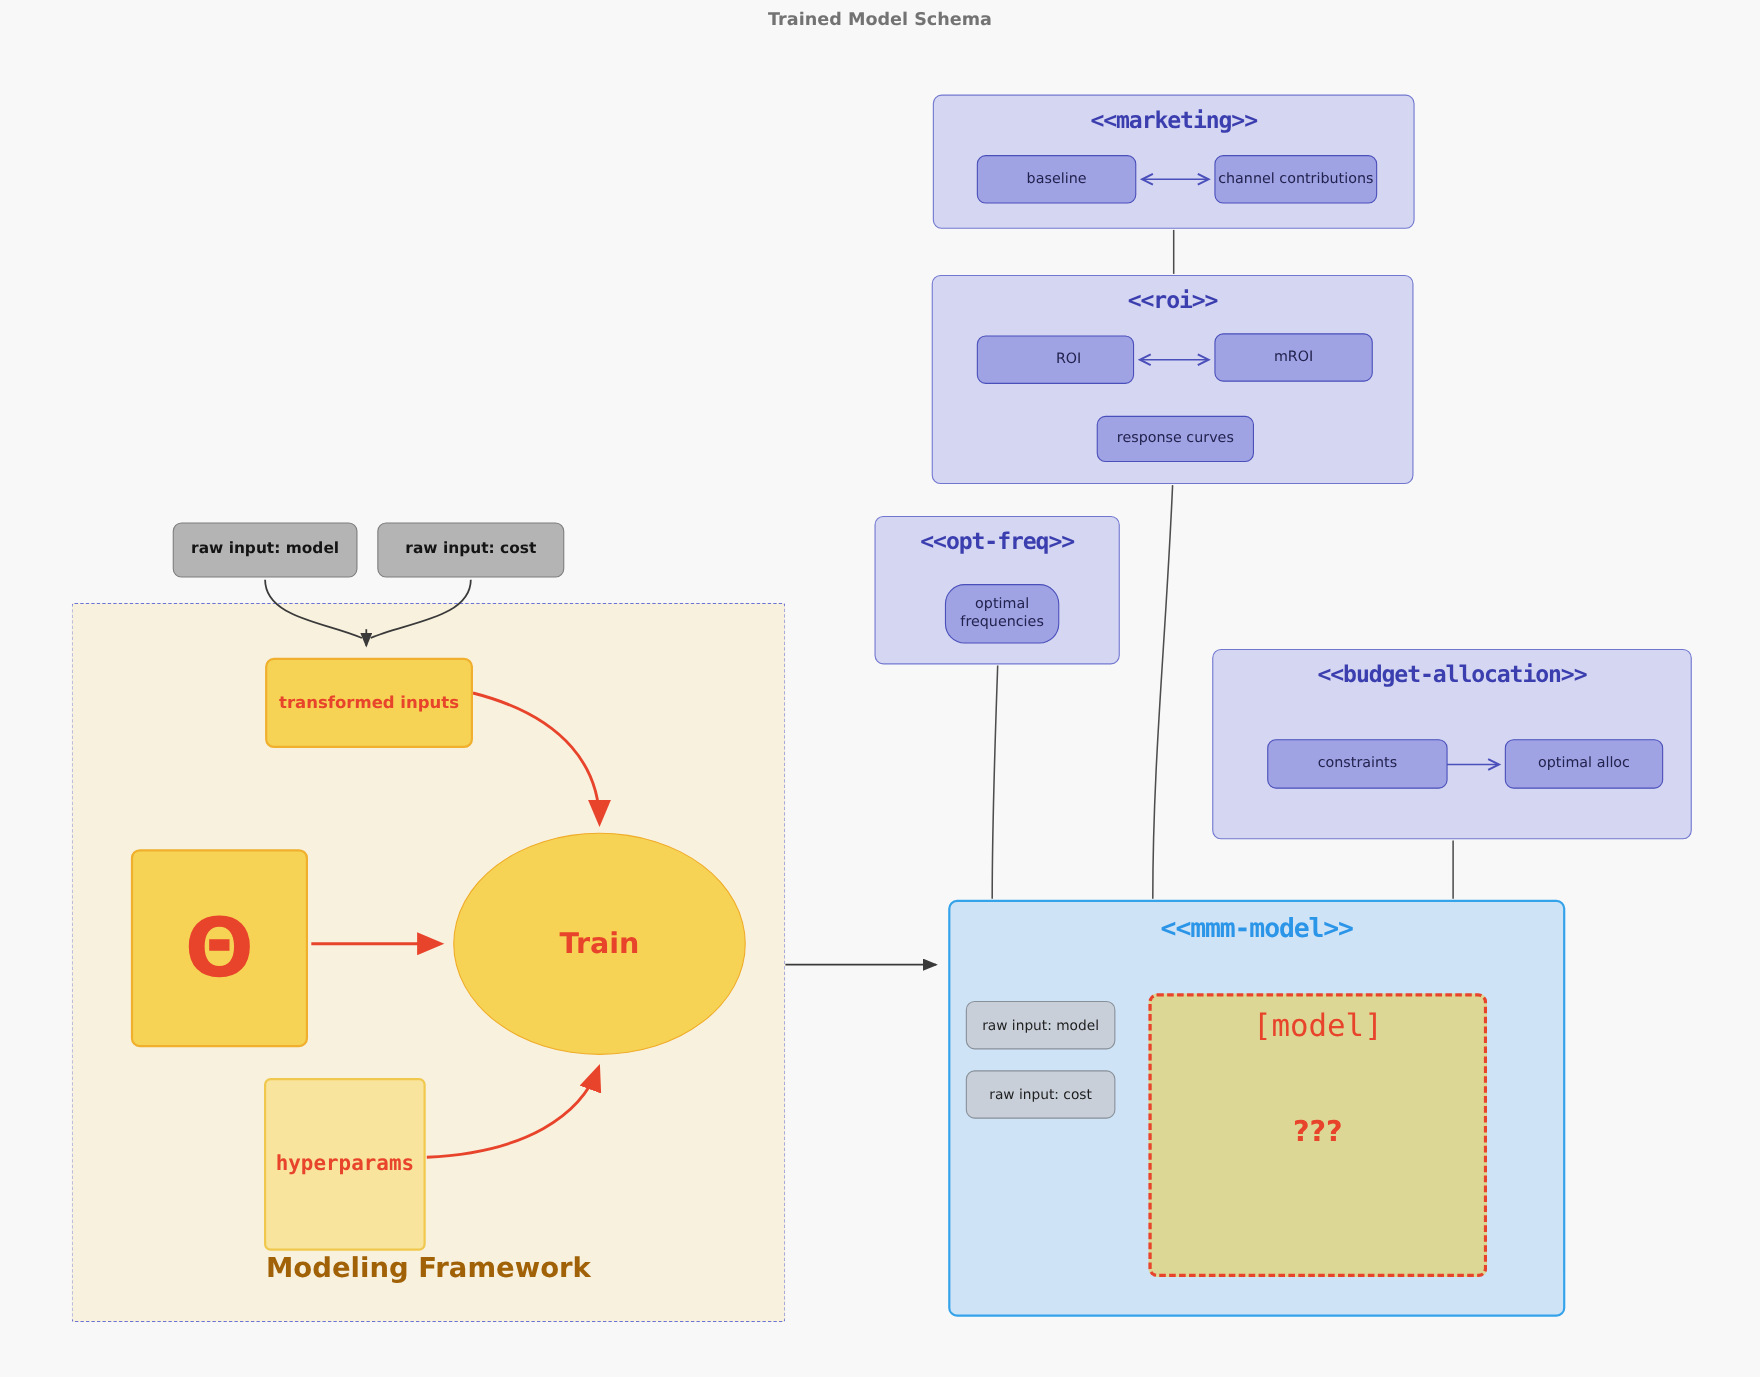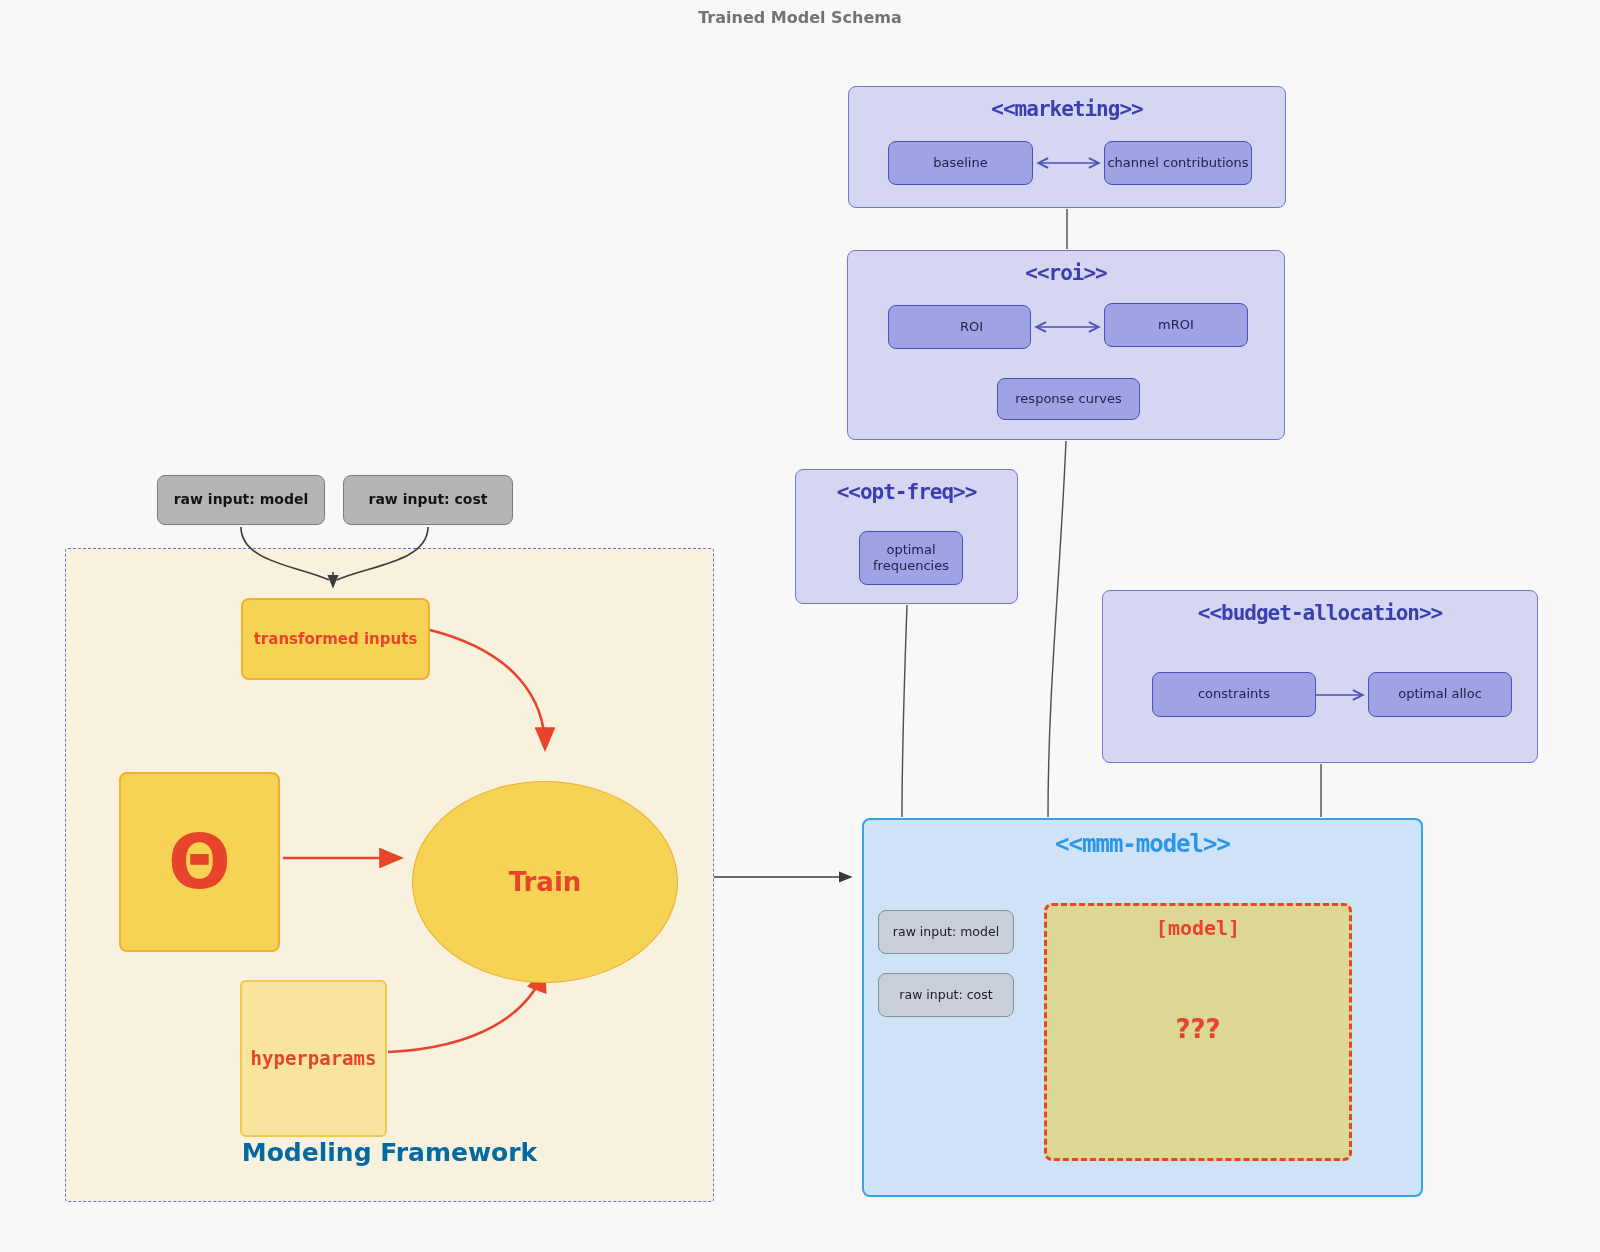--- a/index.html
+++ b/index.html
@@ -6,42 +6,42 @@
   #stage{position:relative;width:1600px;height:1252px;background:#f8f8f9;overflow:hidden;
          font-family:"DejaVu Sans","Liberation Sans",sans-serif;}
   .cluster{position:absolute;box-sizing:border-box;border-radius:8px;z-index:1;}
   .cluster-lav{background:#d5d6f2;border:1.4px solid #7177cf;}
   .cluster-title{position:absolute;left:0;right:0;top:10px;text-align:center;
                  font-family:"DejaVu Sans Mono","Liberation Mono",monospace;font-weight:bold;
                  font-size:21px;color:#3b3eae;letter-spacing:-1px;}
   .cluster-mmm{background:#cfe3f7;border:2px solid #35a3ea;}
   .cluster-mmm .cluster-title{color:#2b95e8;font-size:24px;}
   .cluster-fw{background:#f8f1de;border:1.6px dashed #6b74d6;border-radius:3px;}
-  .fw-label{position:absolute;text-align:center;font-weight:bold;font-size:25px;color:#0369a1;z-index:2;}
+  .fw-label{position:absolute;text-align:center;font-weight:bold;font-size:25px;color:#a16207;z-index:2;}
   svg.edges{position:absolute;left:0;top:0;z-index:2;pointer-events:none;}
   .node{position:absolute;box-sizing:border-box;display:flex;align-items:center;justify-content:center;
         text-align:center;border-radius:8px;background:var(--fill);border:var(--bw,1.5px) solid var(--stroke);
         z-index:3;line-height:1.25;}
   .stack-back{position:absolute;box-sizing:border-box;background:var(--fill);
         border:var(--bw,1.5px) solid var(--stroke);z-index:3;}
   .purple{--fill:#9fa3e4;--stroke:#4a4fba;color:#22224e;font-size:13px;}
   .grayext{--fill:#b4b4b4;--stroke:#7d7d7d;color:#141414;font-size:14px;font-weight:bold;}
   .graymmm{--fill:#c8cfd9;--stroke:#889099;color:#1d1d1d;font-size:12.5px;}
   .golden{--fill:#f6d355;--stroke:#f0b02d;--bw:2px;}
   .goldlight{--fill:#f8e49d;--stroke:#f1c84e;--bw:2px;}
   .red-text{color:#e8432b;justify-content:center;}
   .title{position:absolute;left:0;top:8px;width:100%;text-align:center;font-weight:bold;
          font-size:16px;color:#737373;z-index:2;}
   .mono{font-family:"DejaVu Sans Mono","Liberation Mono",monospace;}
   .ellipse{border-radius:50%;font-size:26px;font-weight:bold;}
   .theta-glyph{font-size:74px;font-weight:bold;line-height:1;}
   .model-dashed{position:absolute;box-sizing:border-box;background:#ddd795;border:3px dashed #e8432b;
                 border-radius:8px;z-index:3;}
-  .model-label{position:absolute;left:0;right:0;top:10px;text-align:center;font-weight:bold;
-               font-size:20px;color:#e8432b;}
+  .model-label{position:absolute;left:0;right:0;top:10px;text-align:center;font-weight:normal;
+               font-size:28px;color:#e8432b;}
   .unknown-label{position:absolute;left:0;right:0;top:108px;text-align:center;font-weight:bold;
                font-size:26px;color:#e8432b;}
 </style>
 </head>
 <body>
 
 <div id="stage">
 
   <div class="title">Trained Model Schema</div>
 
@@ -121,21 +121,21 @@
   <div class="stack-back" style="left: 1097px; top: 298px; width: 144px; height: 44px; border-radius: 8px;"></div>
     <div class="node purple stack" style="left:1104px;top:303px;width:144px;height:44px;">
     <span>mROI</span>
   </div>
   <div class="stack-back" style="left: 990px; top: 371px; width: 143px; height: 42px; border-radius: 8px;"></div>
     <div class="node purple stack" style="left:997px;top:378px;width:143px;height:42px;">
     <span>response curves</span>
   </div>
 
   <div class="stack-back" style="left: 852px; top: 524px; width: 104px; height: 54px; border-radius: 8px;"></div>
-    <div class="node purple stack" style="left:859px;top:531px;width:104px;height:54px;">
+    <div class="node purple stack" style="left:859px;top:531px;width:104px;height:54px;border-radius:18px;">
     <span>optimal frequencies</span>
   </div>
 
   <div class="stack-back" style="left: 1145px; top: 665px; width: 144px; height: 45px; border-radius: 8px;"></div>
     <div class="node purple stack" style="left:1152px;top:672px;width:164px;height:45px;text-align:center;">
     <span>constraints</span>
   </div>
   <div class="stack-back" style="left: 1361px; top: 665px; width: 144px; height: 45px; border-radius: 8px;"></div>
     <div class="node purple stack" style="left:1368px;top:672px;width:144px;height:45px;">
     <span>optimal alloc</span>
@@ -155,21 +155,21 @@
   </div>
 
   <div class="stack-back" style="left: 234px; top: 591px; width: 189px; height: 82px; font-size: 15px; font-weight: bold; border-radius: 8px;"></div>
     <div class="node golden stack red-text" style="left:241px;top:598px;width:189px;height:82px;font-size:15px;font-weight:bold;">
     <span>transformed inputs</span>
   </div>
   <div class="stack-back" style="left: 112px; top: 765px; width: 161px; height: 180px; border-radius: 8px;"></div>
     <div class="node golden stack red-text" style="left:119px;top:772px;width:161px;height:180px;">
     <span class="theta-glyph">Θ</span>
   </div>
-  <div class="node golden ellipse red-text" style="left:412px;top:781px;width:266px;height:202px;--bw:1.6px;--stroke:#f0ac28;">
+  <div class="node golden ellipse red-text" style="left:412px;top:757px;width:266px;height:202px;--bw:1.6px;--stroke:#f0ac28;">
     <span>Train</span>
   </div>
   <div class="stack-back" style="left: 233px; top: 973px; width: 147px; height: 157px; font-size: 19px; font-weight: bold; border-radius: 6px;"></div>
     <div class="node goldlight stack red-text mono" style="left:240px;top:980px;width:147px;height:157px;font-size:19px;font-weight:bold;border-radius:6px;">
     <span>hyperparams</span>
   </div>
 
 </div>
 
 </body></html>

